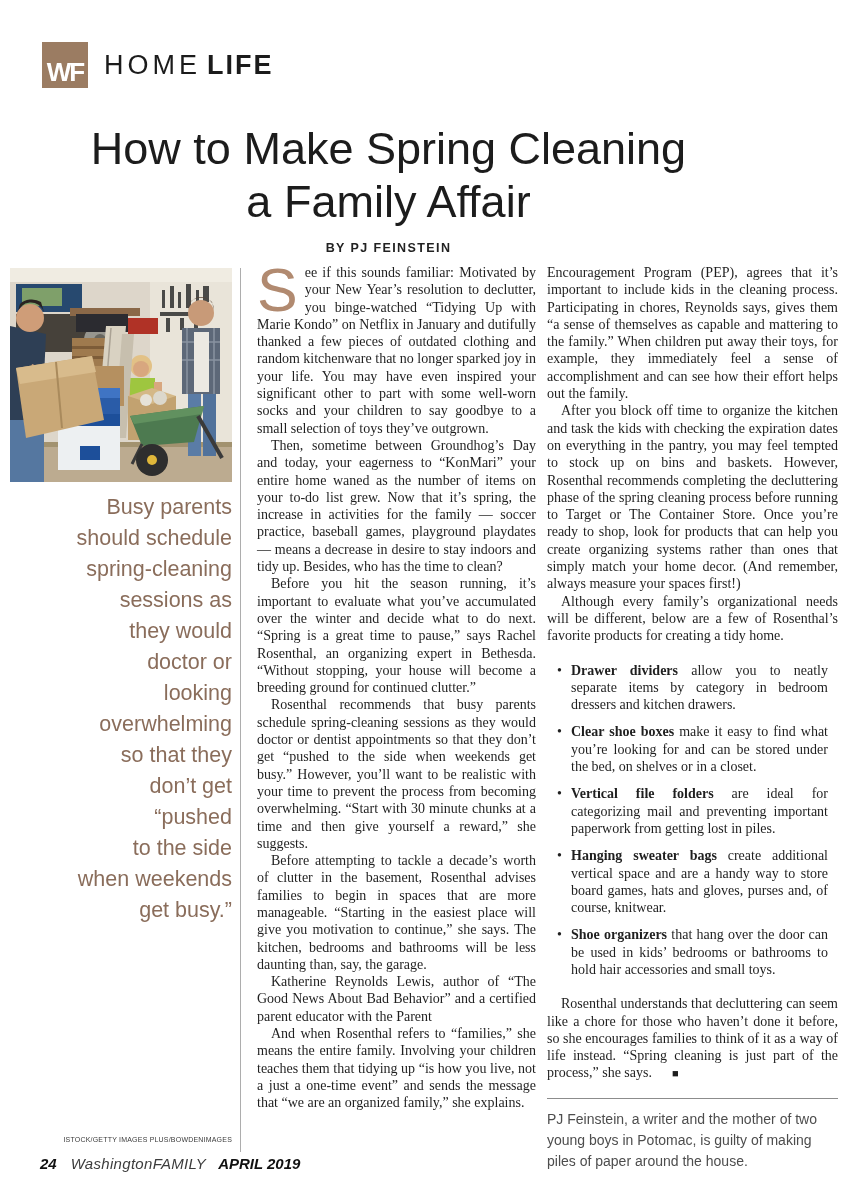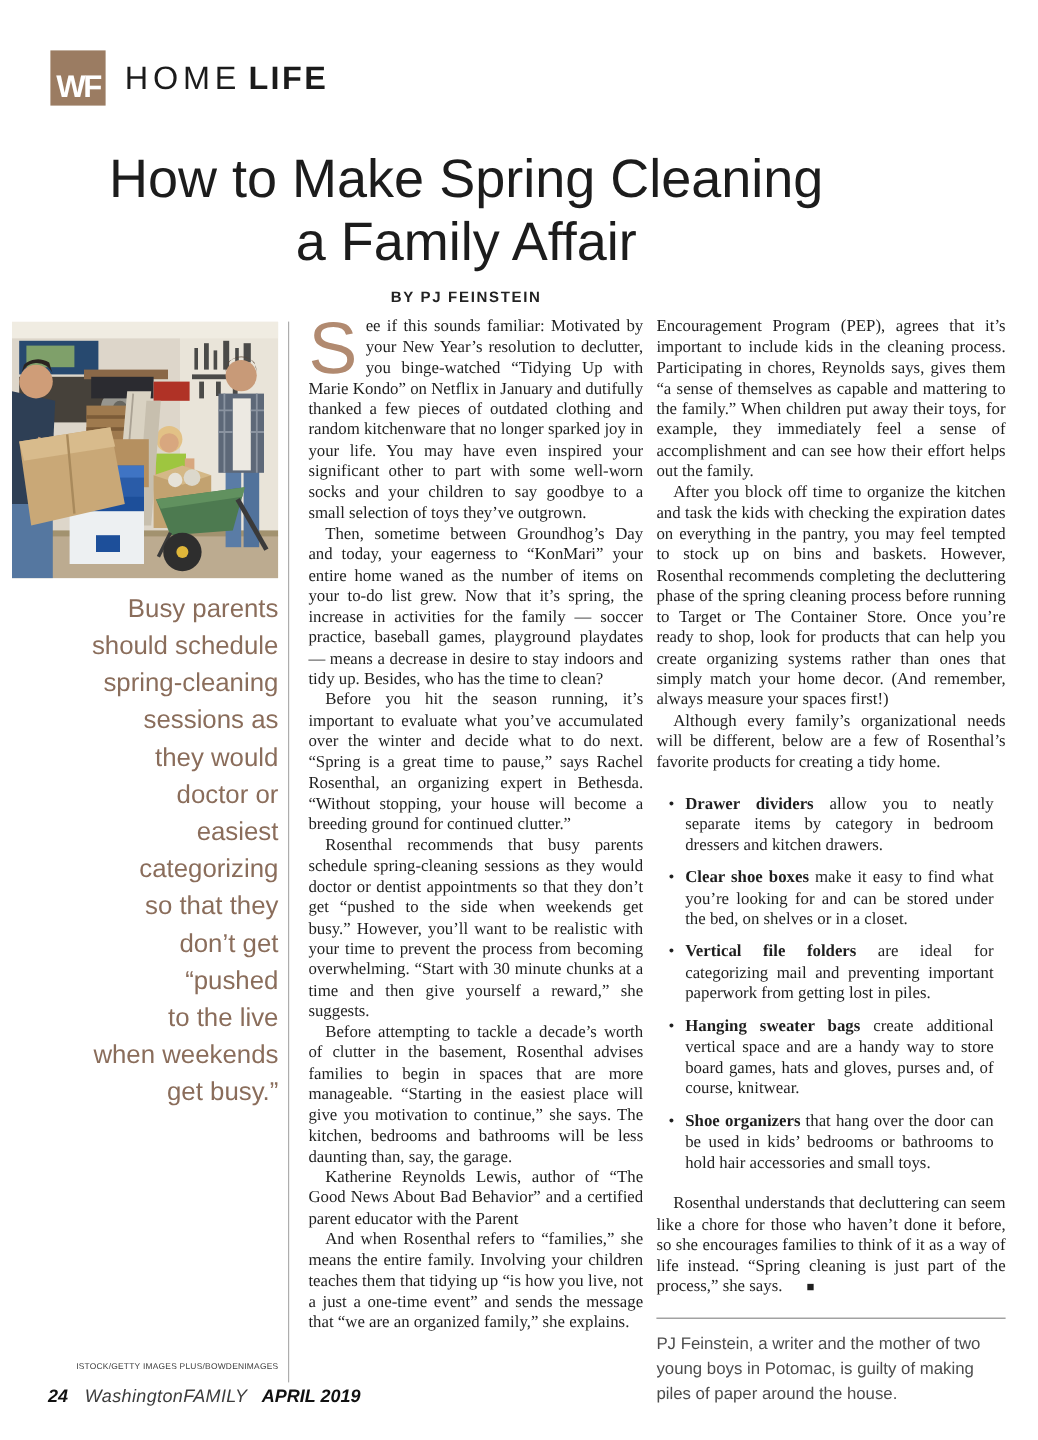--- a/index.html
+++ b/index.html
@@ -163,26 +163,26 @@
     </svg>
   </div>
 
   <div class="pull-quote" style="color: rgb(138, 109, 91);">
       <div>Busy parents</div>
       <div>should schedule</div>
       <div>spring-cleaning</div>
       <div>sessions as</div>
       <div>they would</div>
       <div>doctor or</div>
-      <div>easiest</div>
-      <div>categorizing</div>
+      <div>looking</div>
+      <div>overwhelming</div>
       <div>so that they</div>
       <div>don’t get</div>
       <div>“pushed</div>
-      <div>to the live</div>
+      <div>to the side</div>
       <div>when weekends</div>
       <div>get busy.”</div>
     </div>
 
   <div class="photo-credit">ISTOCK/GETTY IMAGES PLUS/BOWDENIMAGES</div>
 
   <div class="v-rule"></div>
 
   <div class="col col-1">
       <p><span class="dropcap" style="color: rgb(177, 138, 112);">S</span>ee if this sounds familiar: Motivated by your New Year’s resolution to declutter, you binge-watched “Tidying Up with Marie Kondo” on Netflix in January and dutifully thanked a few pieces of outdated clothing and random kitchenware that no longer sparked joy in your life. You may have even inspired your significant other to part with some well-worn socks and your children to say goodbye to a small selection of toys they’ve outgrown.</p>

